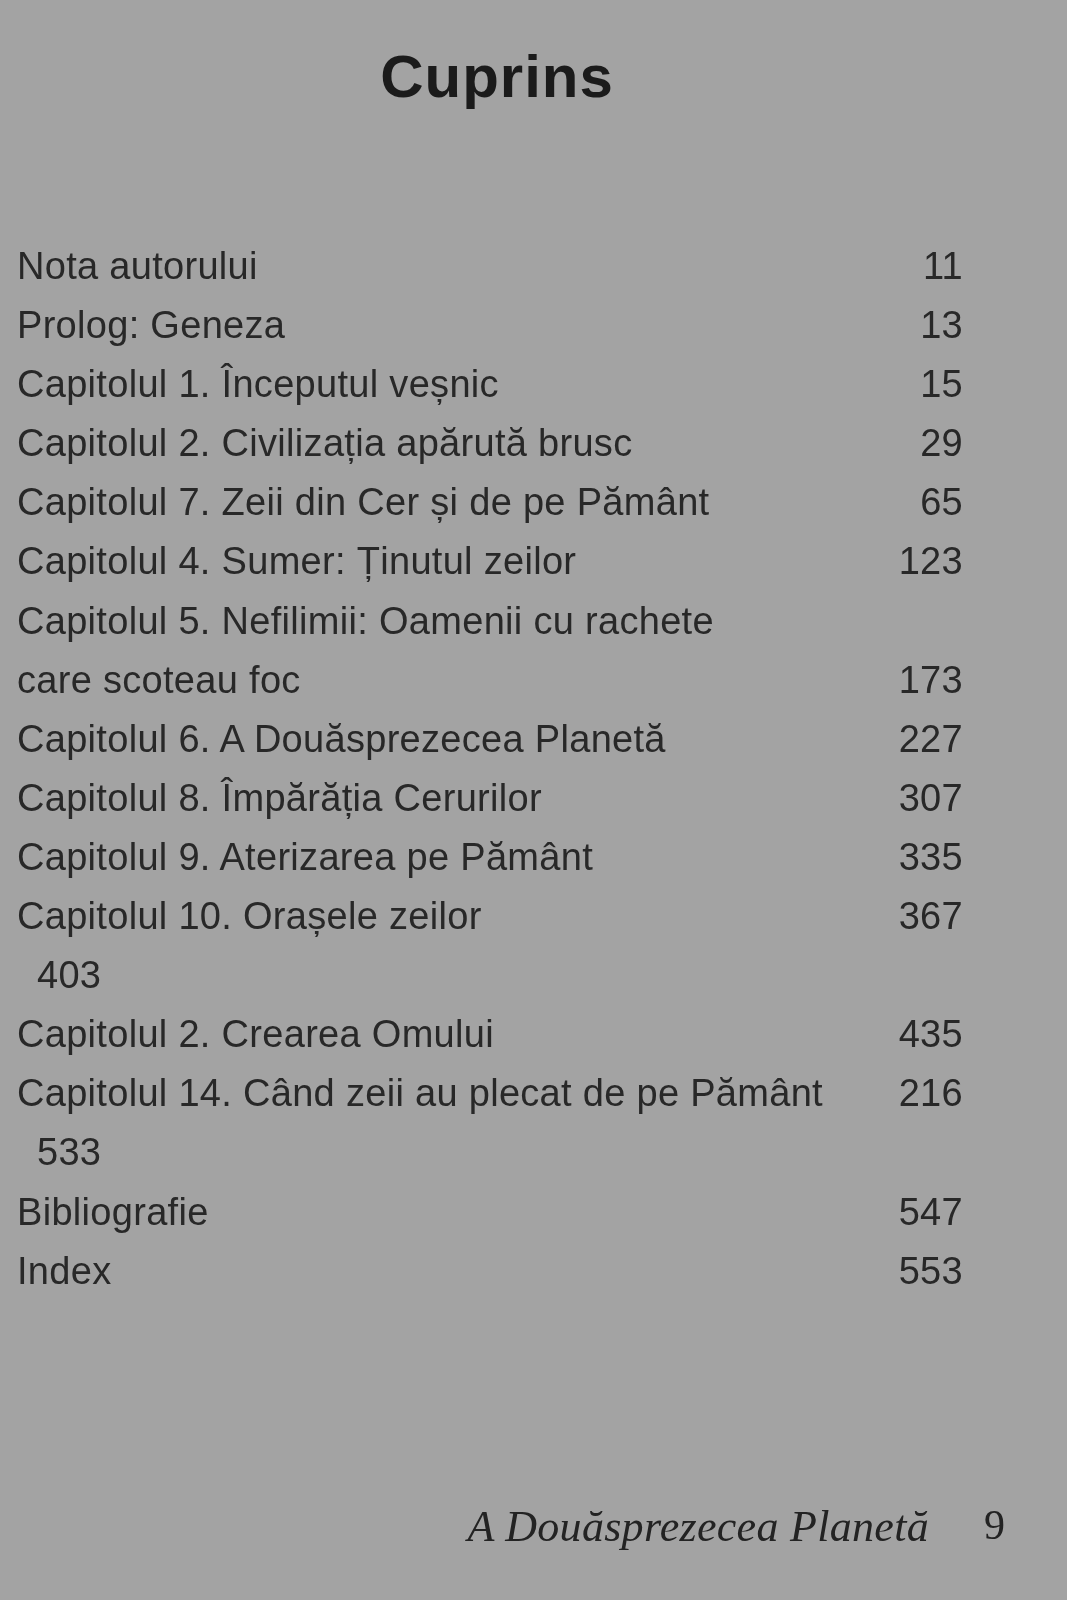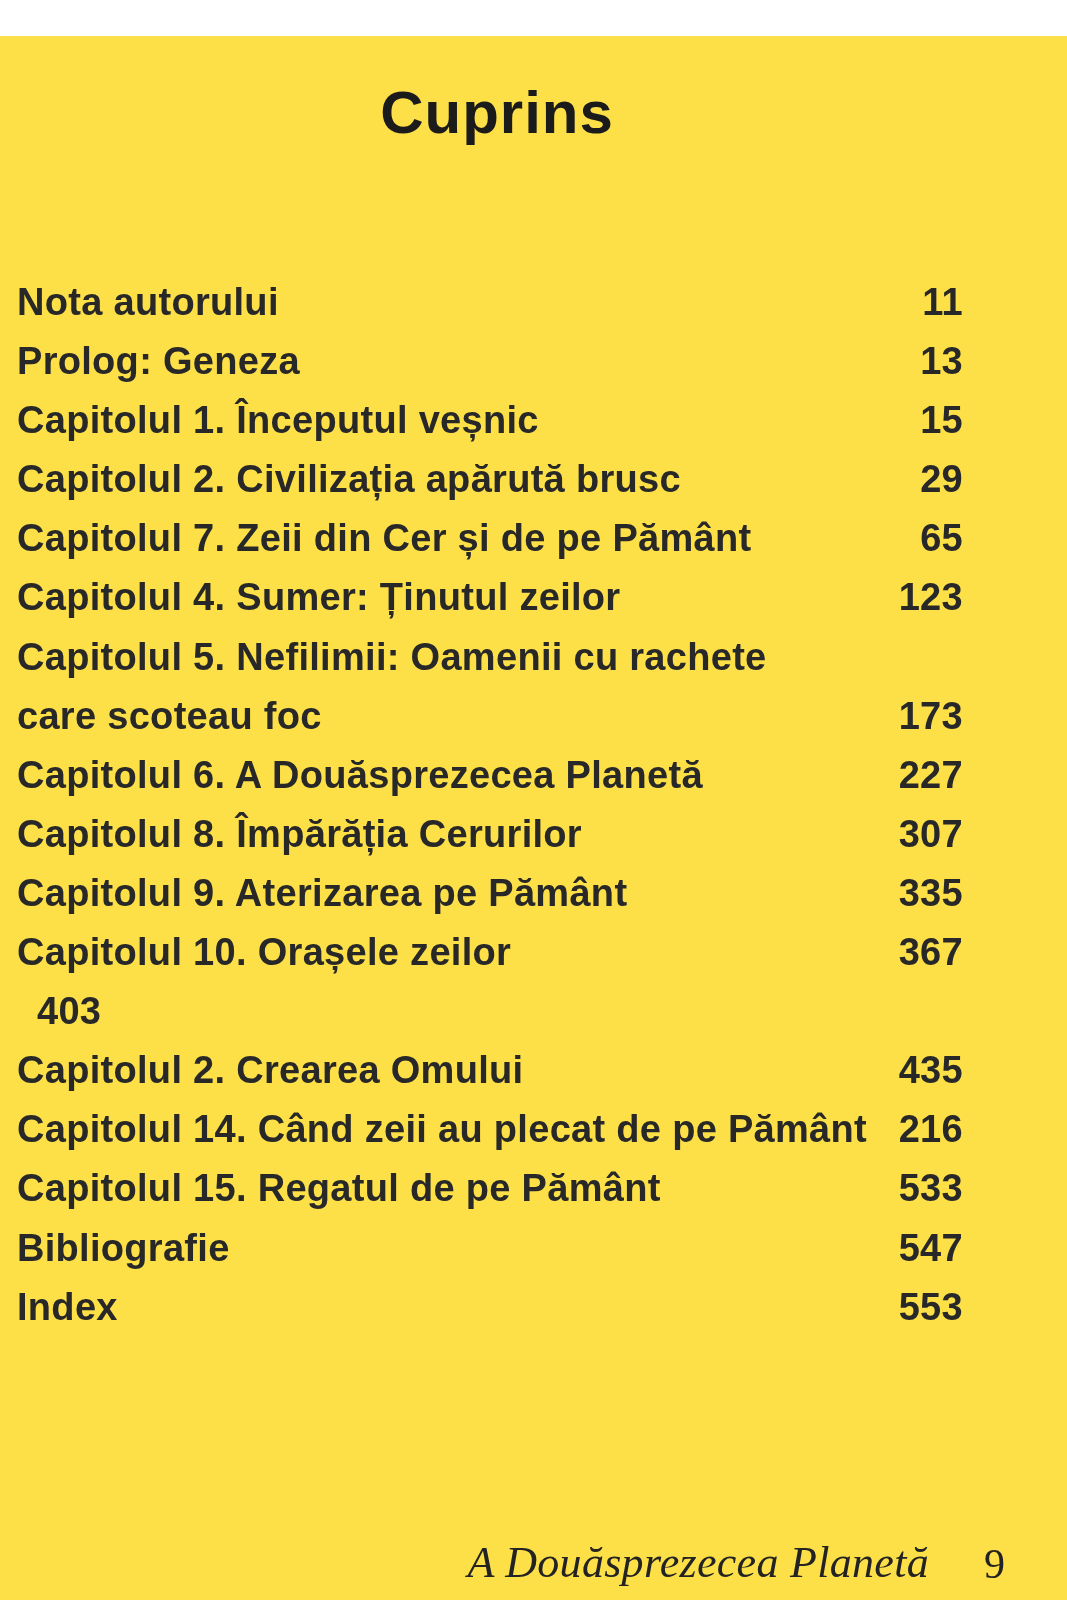--- a/index.html
+++ b/index.html
@@ -7,22 +7,21 @@
   body {
     background: #ffffff;
     font-family: "Liberation Sans", sans-serif;
     color: #2a2a2a;
     position: relative;
     overflow: hidden;
   }
   .page {
     position: absolute;
     inset: 0;
-    background: #fde047;
-    margin-top: 36px;
+    background: #a3a3a3;
   }
   .page-title {
     position: absolute;
     top: 42px;
     left: 17px;
     width: 960px;
     text-align: center;
     font-size: 60px;
     font-weight: 700;
     letter-spacing: 1px;
@@ -34,34 +33,34 @@
     left: 17px;
     width: 946px;
   }
   .toc-row {
     display: flex;
     justify-content: space-between;
     align-items: baseline;
     height: 59.1px;
     line-height: 59.1px;
     font-size: 38px;
-    font-weight: 700;
+    font-weight: 400;
     letter-spacing: 0.3px;
     color: #282828;
   }
   .toc-label { white-space: nowrap; overflow: hidden; }
   .toc-page { white-space: nowrap; padding-left: 20px; font-variant-numeric: tabular-nums; }
   .page-footer {
     position: absolute;
     top: 1501px;
     left: 0;
     right: 62px;
     display: flex;
     justify-content: flex-end;
-    align-items: flex-end;
+    align-items: flex-start;
     font-family: "Liberation Serif", serif;
     color: #232323;
   }
   .footer-book-title {
     font-style: italic;
     font-size: 44px;
     letter-spacing: 0.3px;
   }
   .footer-page-number {
     font-size: 42px;
@@ -129,21 +128,20 @@
     </div>
     <div class="toc-row">
       <span class="toc-label">Capitolul 2. Crearea Omului</span>
       <span class="toc-page">435</span>
     </div>
     <div class="toc-row">
       <span class="toc-label">Capitolul 14. Când zeii au plecat de pe Pământ</span>
       <span class="toc-page">216</span>
     </div>
     <div class="toc-row">
-      <span class="toc-label">Capitolul 15. Regatul de pe Pământ</span>
       <span class="toc-page">533</span>
     </div>
     <div class="toc-row">
       <span class="toc-label">Bibliografie</span>
       <span class="toc-page">547</span>
     </div>
     <div class="toc-row">
       <span class="toc-label">Index</span>
       <span class="toc-page">553</span>
     </div>

